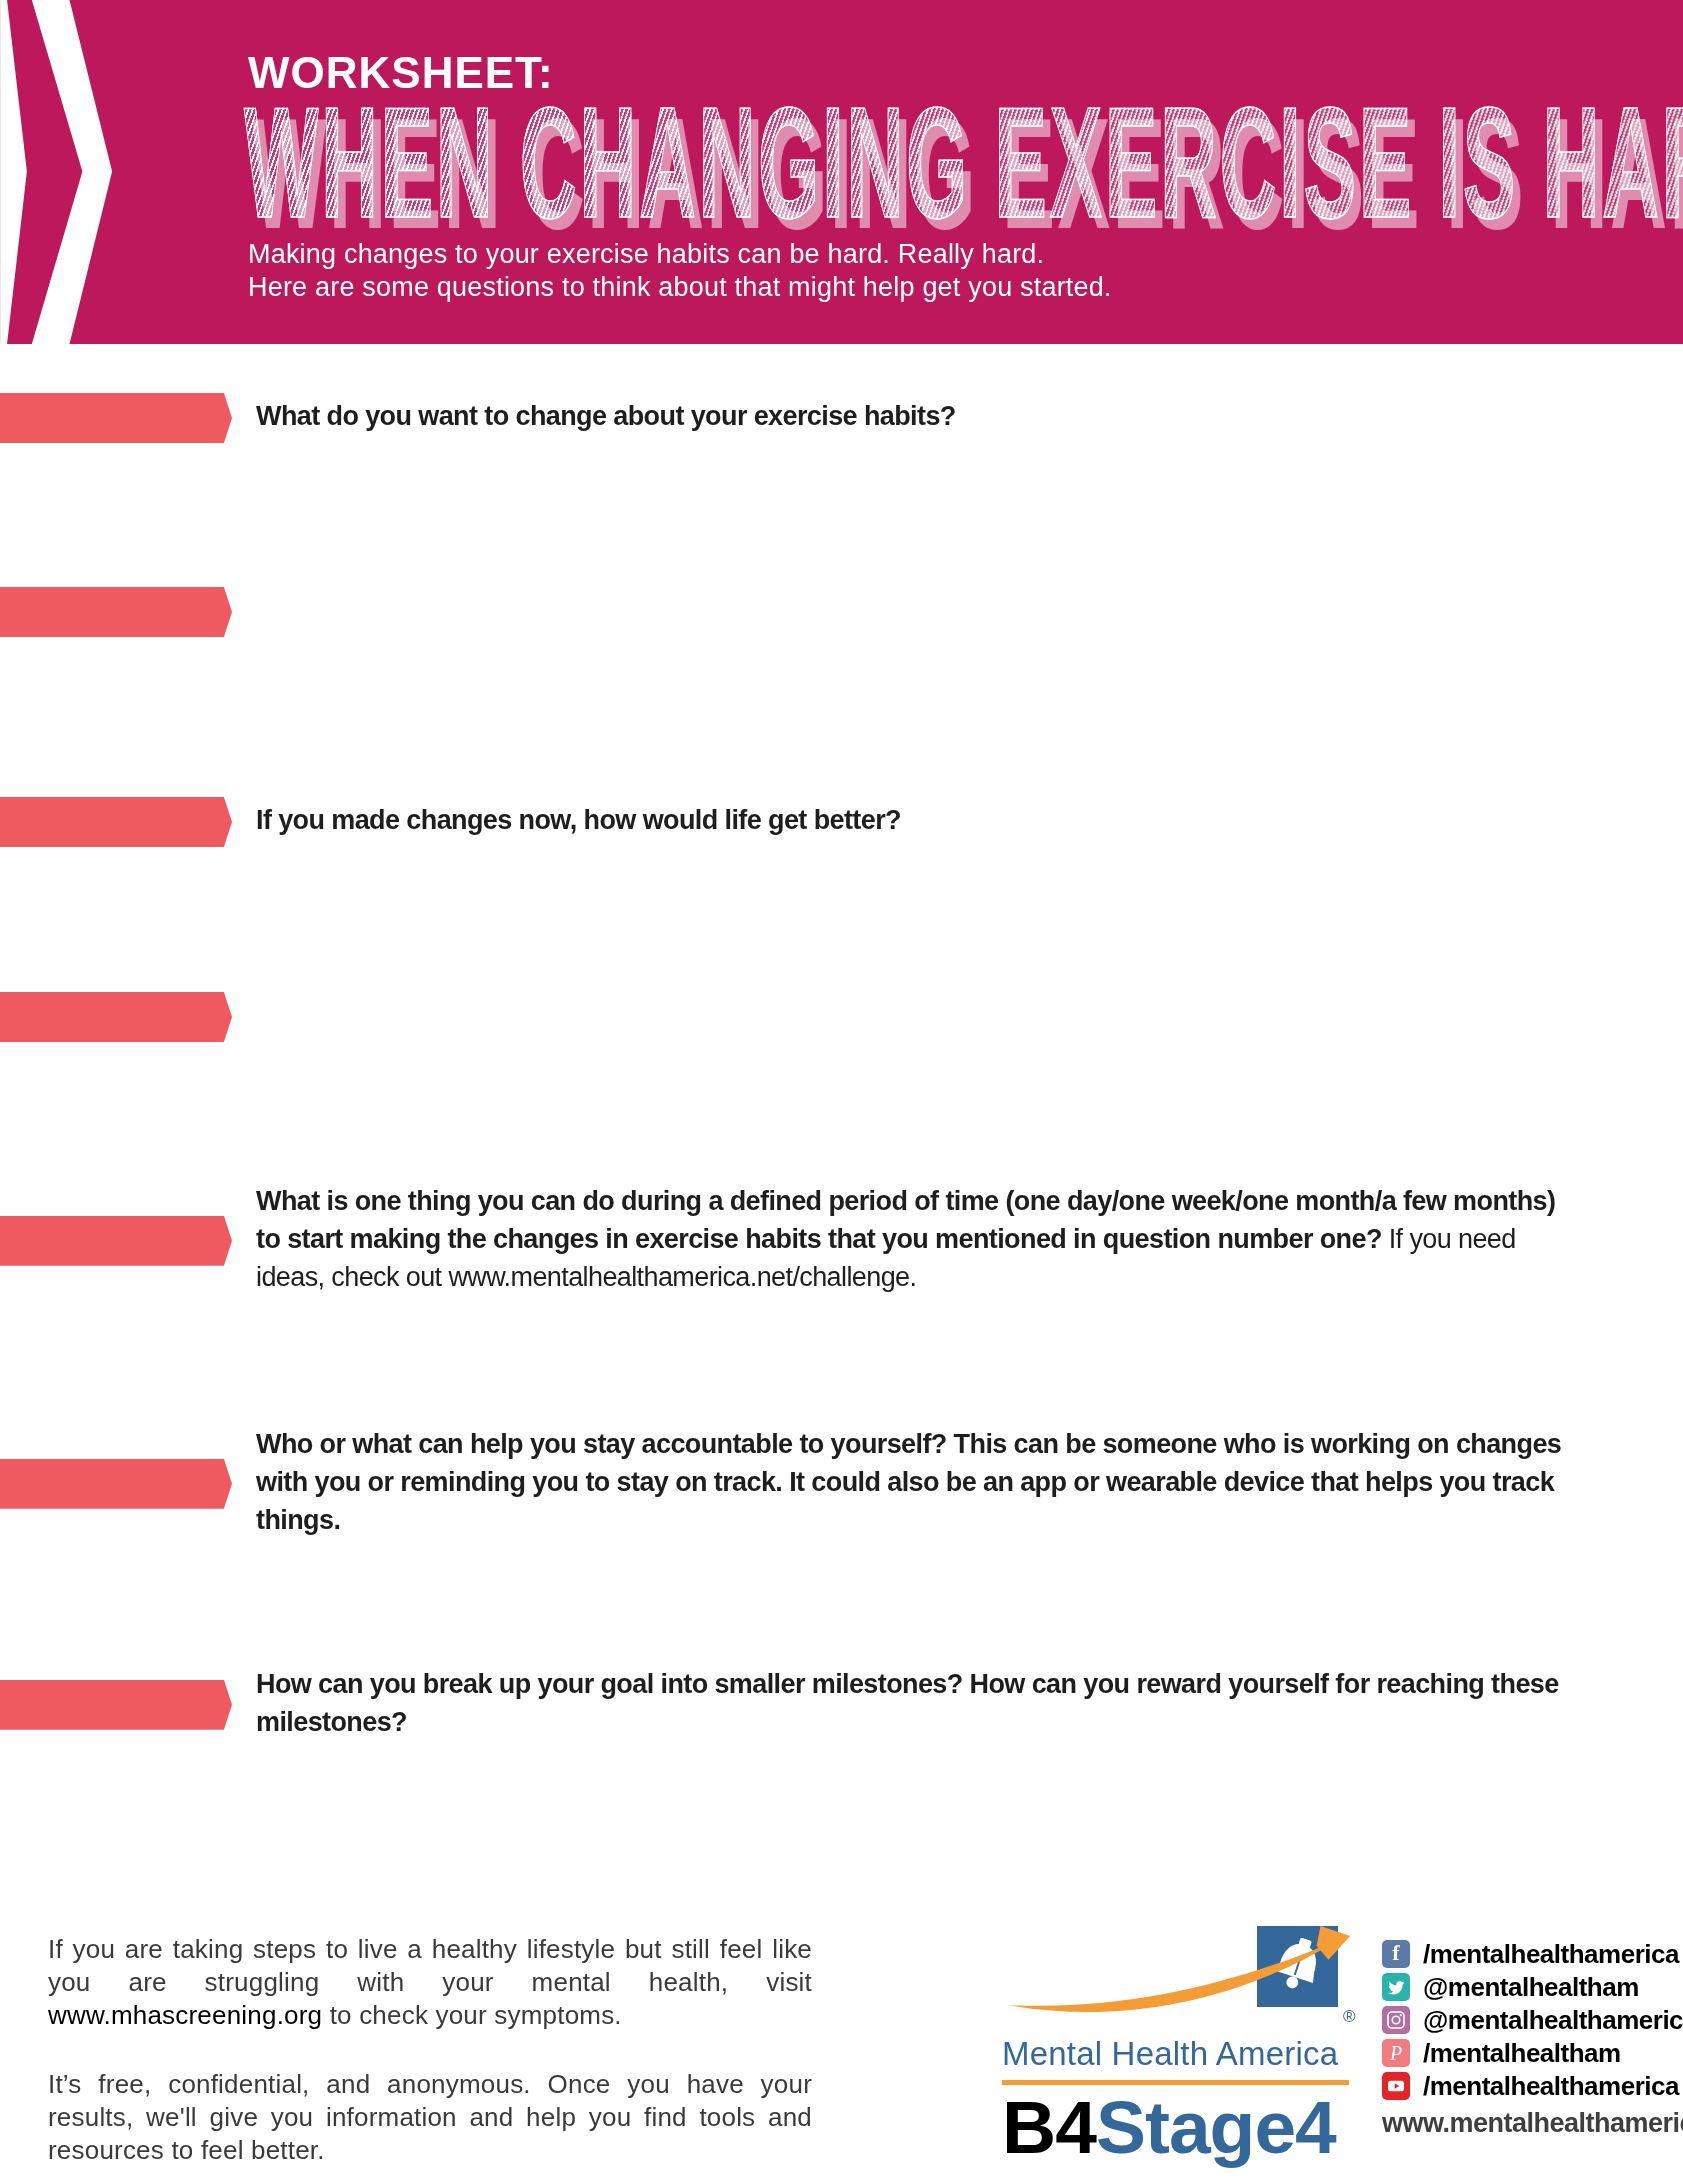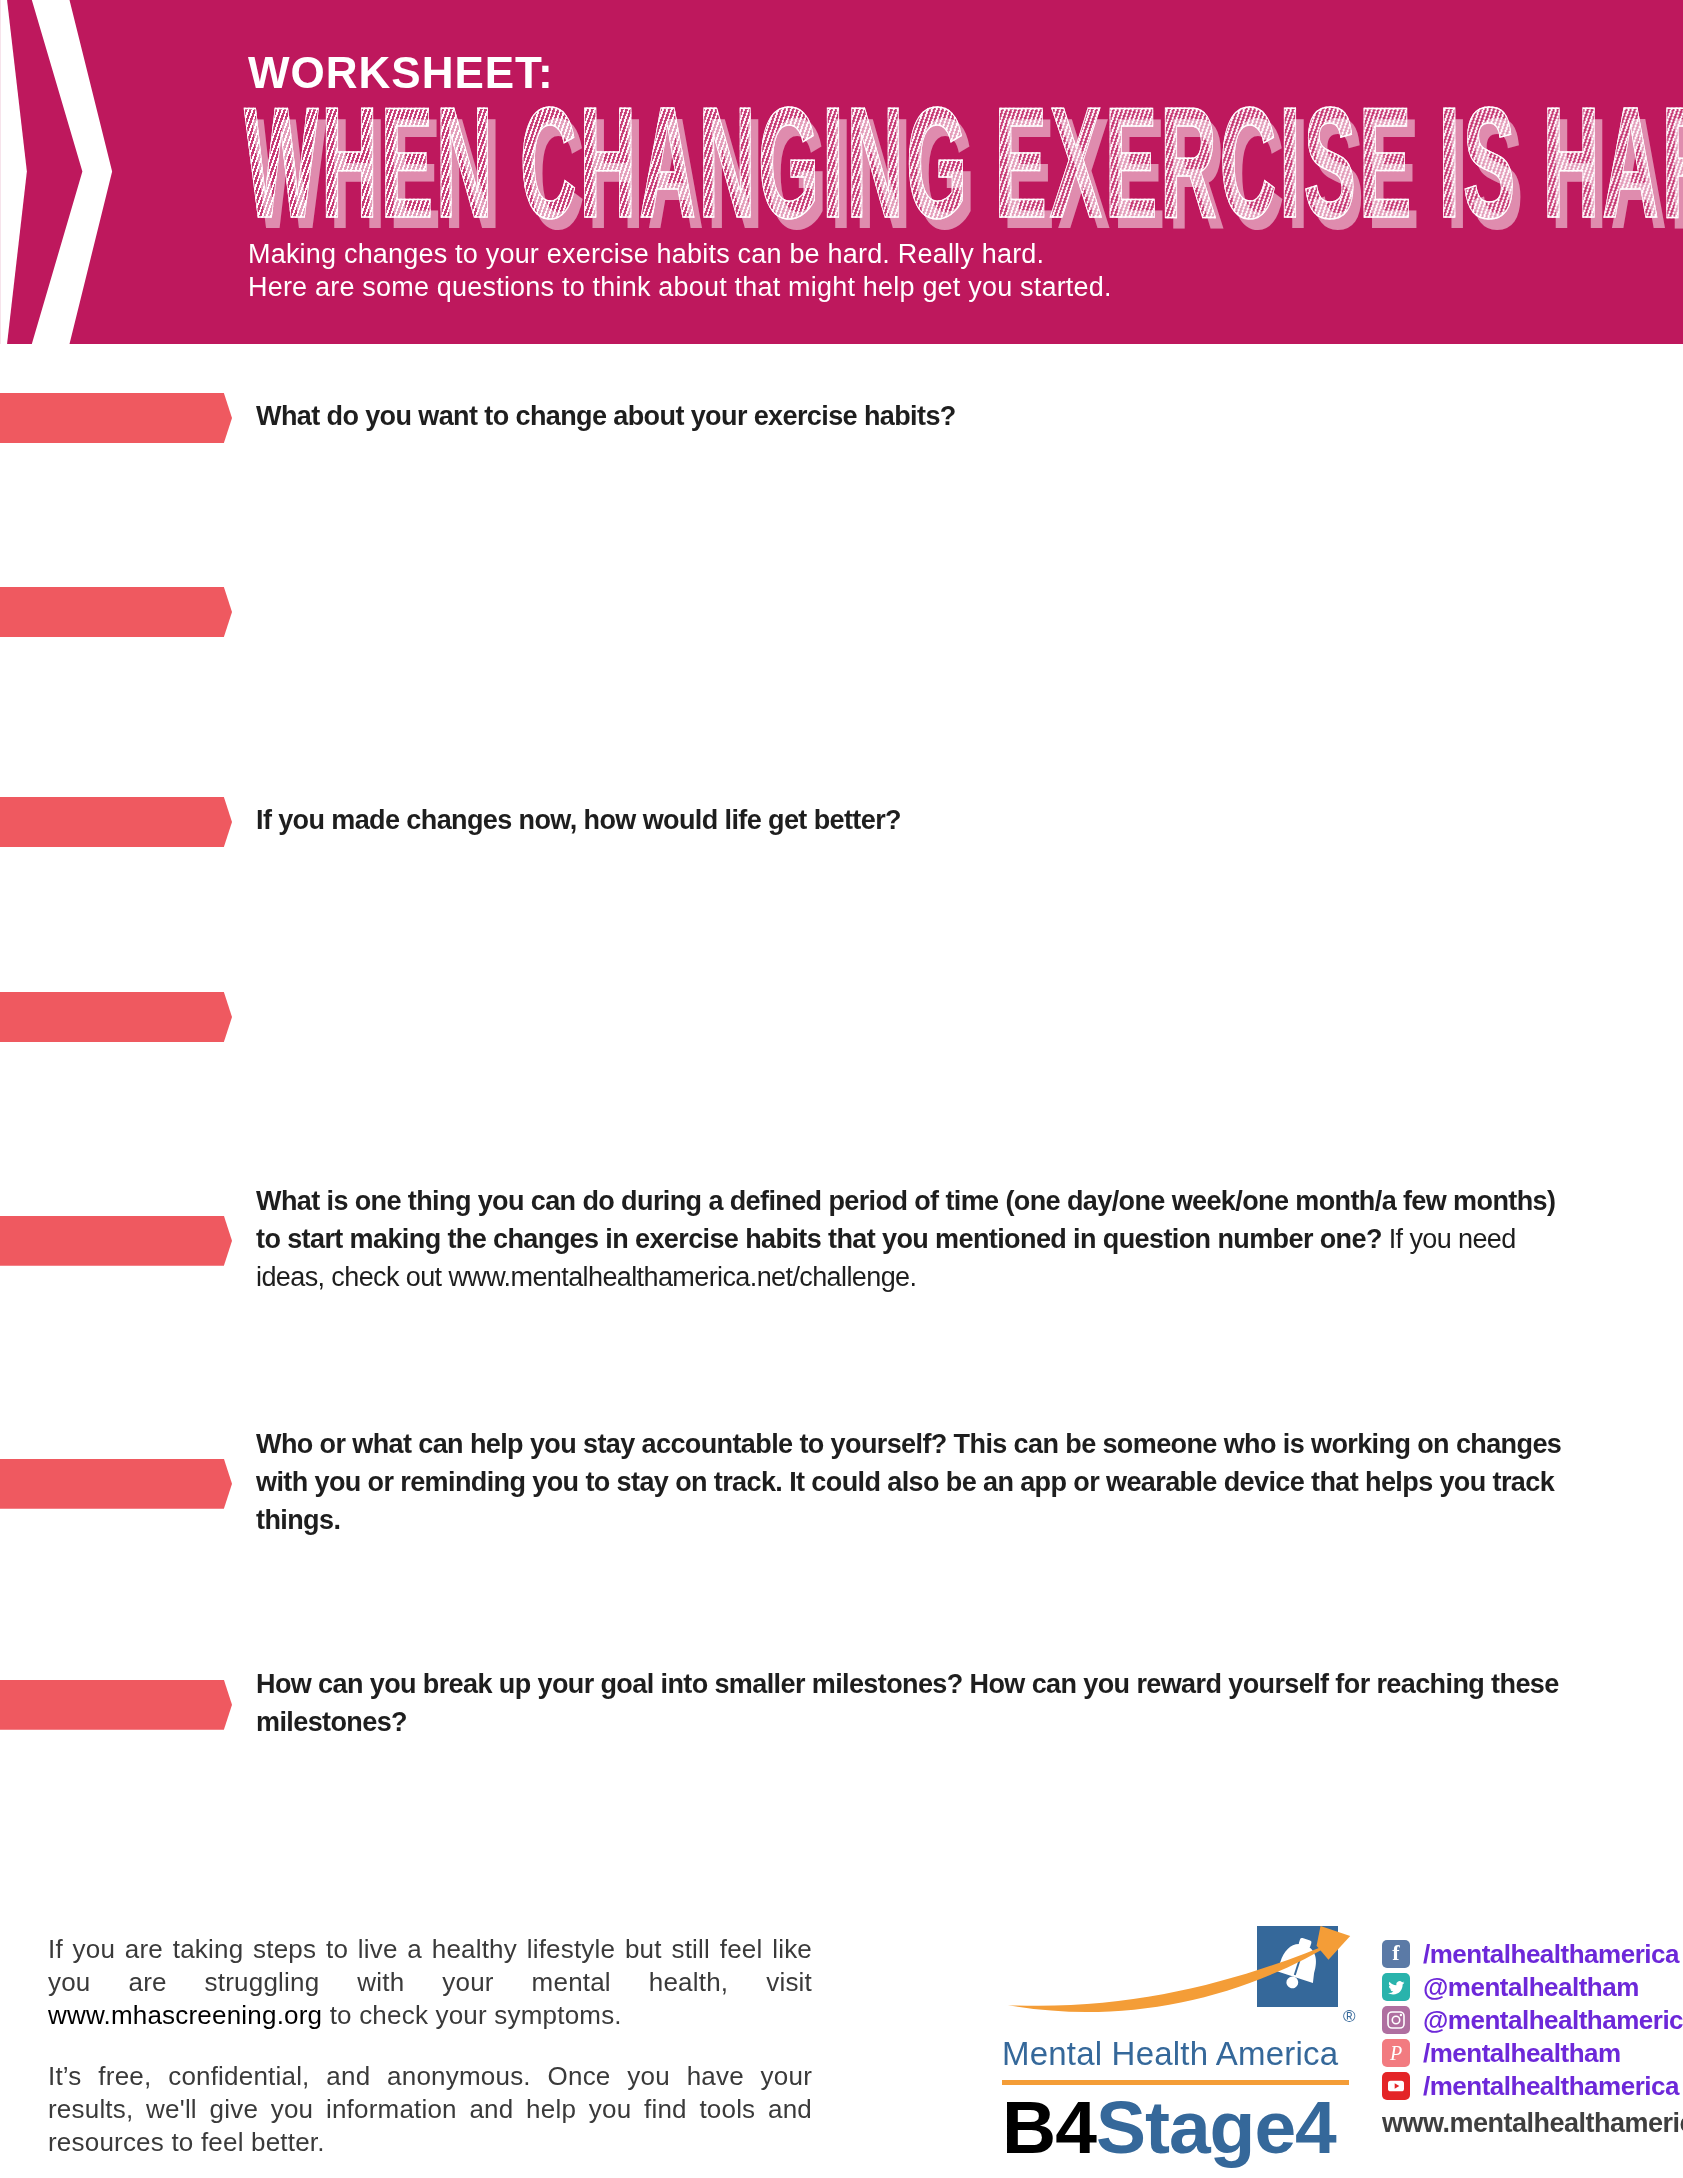--- a/index.html
+++ b/index.html
@@ -32,21 +32,21 @@
   .q { position:absolute; left:0; width:1625px; display:flex; align-items:center; }
   .q-marker { flex:none; width:232px; height:50px; background:#EF5960;
               clip-path:polygon(0 0, 96.5% 0, 100% 50%, 96.5% 100%, 0 100%); }
   .q-text { margin-left:24px; margin-top:-2px; width:1317px; color:#1E1E1E;
             font-size:27px; font-weight:bold; line-height:1.4; letter-spacing:-0.6px; }
   .q-note { font-weight:normal; }
 
   
   .foot-text { position:absolute; left:48px; top:1933px; width:764px; color:#3A3A3A;
                font-size:26px; line-height:33px; text-align:justify; letter-spacing:0.2px; }
-  .foot-text p + p { margin-top:28px; }
+  .foot-text p + p { margin-top:36px; }
   .link { color:#000000; text-decoration:none; cursor:pointer; }
 
   
   .logo { position:absolute; left:1002px; top:1926px; width:376px; }
   .mha-row { position:relative; width:356px; height:103px; }
   .mha-letters { position:absolute; left:0; top:-14px; font-size:109px; line-height:1.18; font-weight:bold;
                  color:#35689A; letter-spacing:2px; }
   .mha-square { position:absolute; left:255px; top:0; width:81px; height:81px; background:#35689A; }
   .mha-bell { position:absolute; left:6px; top:6px; }
   .mha-swoosh { position:absolute; left:0; top:-6px; z-index:3; pointer-events:none; }
@@ -61,21 +61,21 @@
   .social { position:absolute; left:1382px; top:1940px; }
   .s-row { display:flex; align-items:center; height:28px; margin-bottom:5px; cursor:pointer; }
   .s-icon { flex:none; width:28px; height:28px; border-radius:5px; display:flex; align-items:center; justify-content:center; }
   .s-icon.fb { background:#5B7AA6; }
   .s-icon.tw { background:#29B3AC; }
   .s-icon.ig { background:#AF6FA0; }
   .s-icon.pin { background:#F27B80; }
   .s-icon.yt { background:#E42527; }
   .s-glyph-f { color:#fff; font-size:22px; font-weight:bold; font-family:"Liberation Serif", serif; margin-top:-2px; }
   .s-glyph-p { color:#fff; font-size:20px; font-style:italic; font-family:"Liberation Serif", serif; }
-  .s-handle { margin-left:13px; font-size:26px; font-weight:bold; color:#6d28d9; letter-spacing:-0.5px; white-space:nowrap; }
+  .s-handle { margin-left:13px; font-size:26px; font-weight:bold; color:#000000; letter-spacing:-0.5px; white-space:nowrap; }
   .s-web { position:absolute; left:0; top:168px; font-size:27px; font-weight:bold; color:#3F3F3F; letter-spacing:-0.5px; white-space:nowrap; cursor:pointer; }
 </style>
 </head>
 <body>
 
 <div class="page">
 
   <header class="hdr">
     <svg class="chev" width="139" height="344" viewBox="0 0 140 347">
       <polygon points="0,0 7,0 27,173 7,347 0,347" fill="#ffffff"></polygon>

